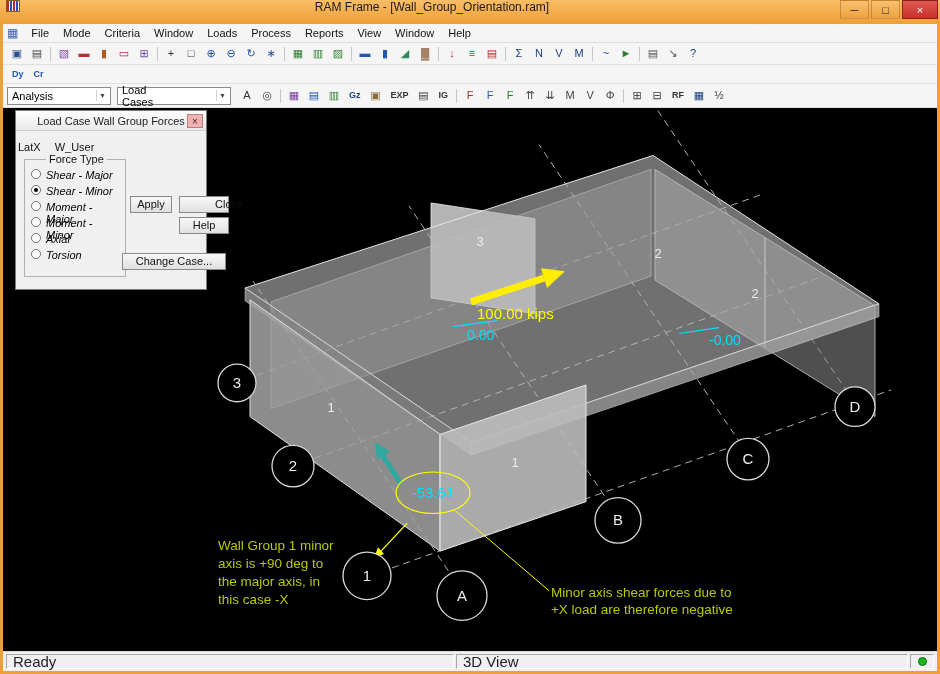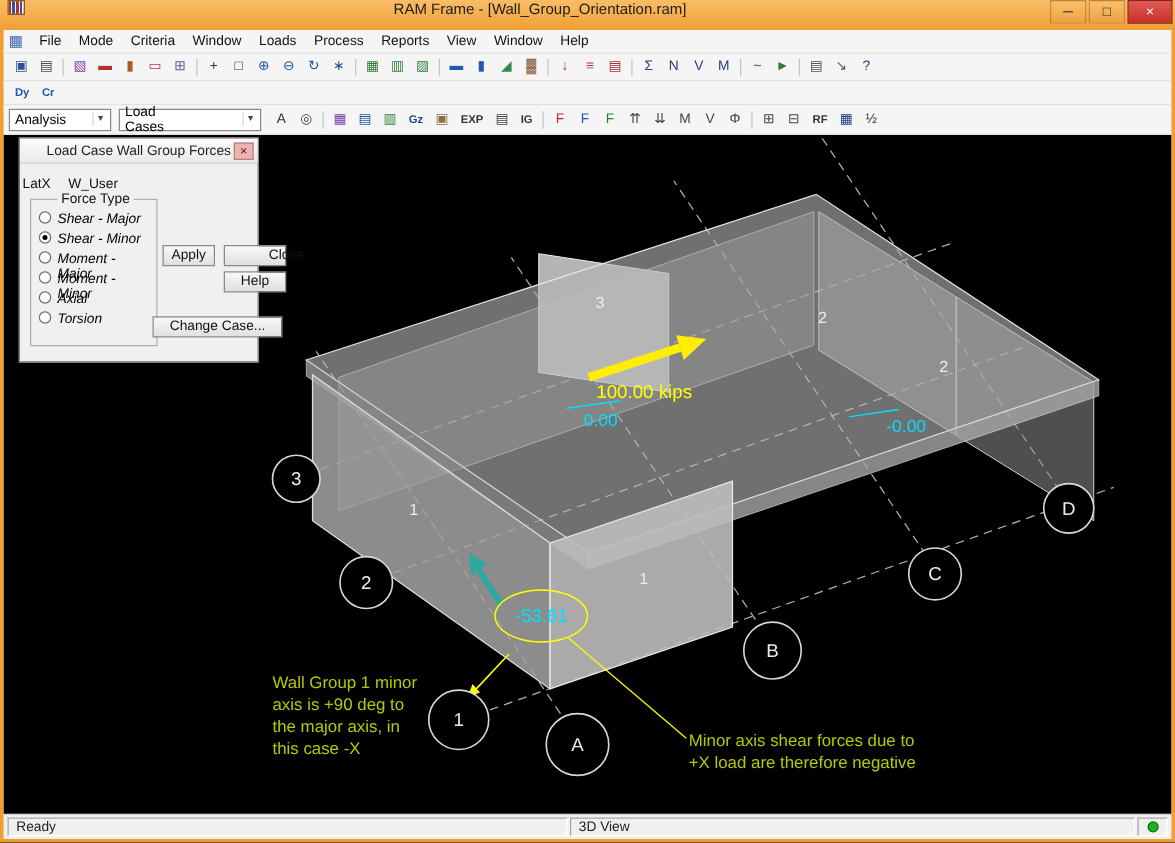--- a/index.html
+++ b/index.html
@@ -54,21 +54,21 @@
     font-size: 11px; margin: 0 1px; border: 1px solid transparent; cursor: default; line-height: 1;
   }
   .tb-icon.wide { width: auto; padding: 0 3px; font-size: 9px; font-weight: bold; letter-spacing: 0; }
   .tb-sep { display: inline-block; width: 1px; height: 14px; background: #c6c6c6; margin: 0 3px; }
   .combo {
     display: inline-flex; align-items: center; height: 18px; background: #fff;
     border: 1px solid #8a8a8a; font-size: 11px; padding: 0 2px 0 4px; margin-right: 6px; cursor: default;
   }
   .combo .combo-text { flex: 1; }
   .combo .combo-arrow { font-size: 7px; color: #444; margin-left: 8px; padding: 2px 2px; border-left: 1px solid #d5d5d5; }
-  #mode-combo { width: 82px; }
+  #mode-combo { width: 104px; }
   #case-combo { width: 114px; gap: 37px; }
   
   .viewport { flex: 1; background: #000; position: relative; overflow: hidden; }
   .viewport svg { position: absolute; inset: 0; width: 100%; height: 100%; }
   svg text { font-family: "Liberation Sans", sans-serif; }
   
   .dialog {
     position: absolute; left: 12px; top: 2px; width: 192px; height: 180px;
     background: #f0f0f0; border: 1px solid #7a7a7a; box-shadow: 3px 3px 8px rgba(0,0,0,.55);
     font-size: 11px;
@@ -102,21 +102,21 @@
     position: absolute; font-size: 11px; color: #111; text-align: center;
     background: linear-gradient(#f8f8f8,#e0e0e0); border: 1px solid #8a8a8a; cursor: default;
   }
   #btn-apply  { left: 114px; top: 85px; width: 42px; height: 17px; line-height: 15px; }
   #btn-close  { left: 163px; top: 85px; width: 50px; height: 17px; line-height: 15px; padding-left: 35px; }
   #btn-help   { left: 163px; top: 106px; width: 50px; height: 17px; line-height: 15px; }
   #btn-change { left: 106px; top: 142px; width: 104px; height: 17px; line-height: 15px; }
   
   .statusbar {
     height: 20px; background: #f0f0f0; border-top: 1px solid #d8d8d8;
-    display: flex; align-items: stretch; gap: 2px; padding: 2px 3px; font-size: 11px; color: #222;
+    display: flex; align-items: stretch; gap: 2px; padding: 2px 3px; font-size: 15px; color: #222;
   }
   .status-panel {
     border: 1px solid; border-color: #a6a6a6 #ffffff #ffffff #a6a6a6;
     display: flex; align-items: center; padding: 0 6px; background: #f0f0f0;
   }
   #status-left { flex: 1; }
   #status-center { width: 452px; }
   #status-right { width: 24px; justify-content: center; }
   .green-dot { width: 9px; height: 9px; border-radius: 50%; background: #1db31d; border: 1px solid #0d6e0d; }
 </style>

